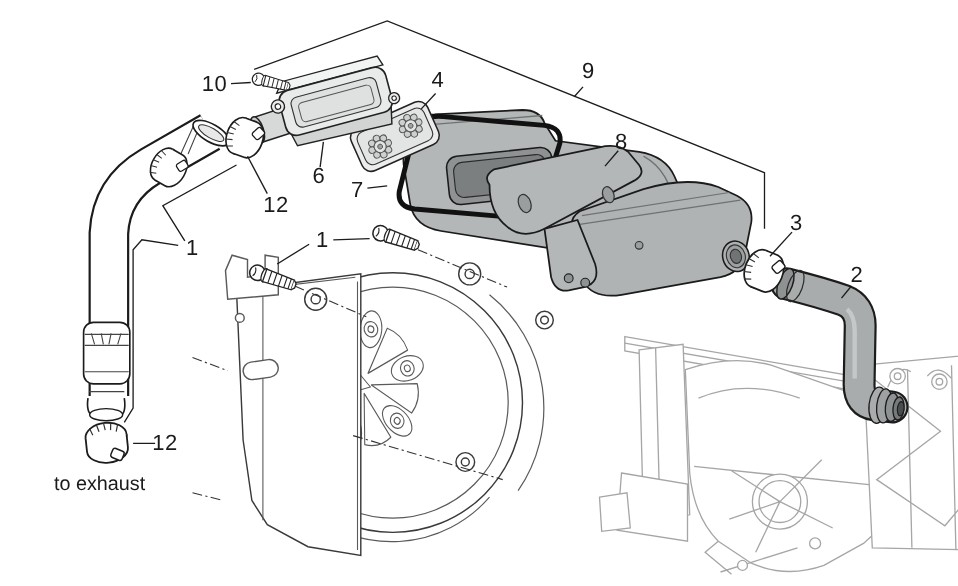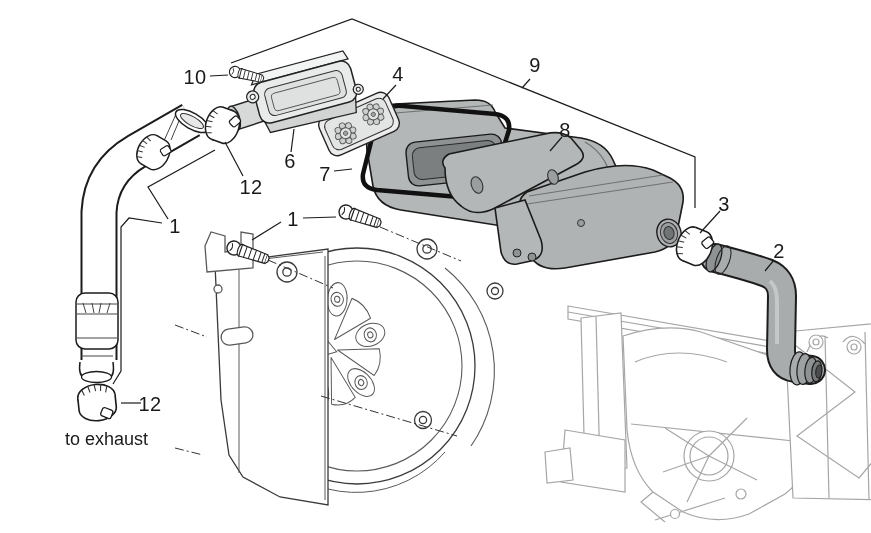--- a/index.html
+++ b/index.html
@@ -7,21 +7,21 @@
     position:relative;width:871px;height:533px;background:#ffffff;
     font-family:"Liberation Sans", sans-serif;overflow:hidden;margin-left:25px;
   }
   .stage svg{position:absolute;left:0;top:0;}
   .callout{
     position:absolute;transform:translate(-50%,-50%);
     font-size:20px;color:#1a1a1a;letter-spacing:0.5px;
     font-family:"Liberation Sans", sans-serif;user-select:none;white-space:nowrap;
   }
   .note{
-    position:absolute;left:40px;top:428px;font-size:18px;line-height:23px;
+    position:absolute;left:24px;top:428px;font-size:18px;line-height:23px;
     color:#1a1a1a;font-family:"Liberation Sans", sans-serif;text-align:right;
   }
 </style>
 </head>
 <body>
 
 <div class="stage">
 
 <svg width="871" height="533" viewBox="0 0 871 533">
   <defs>

